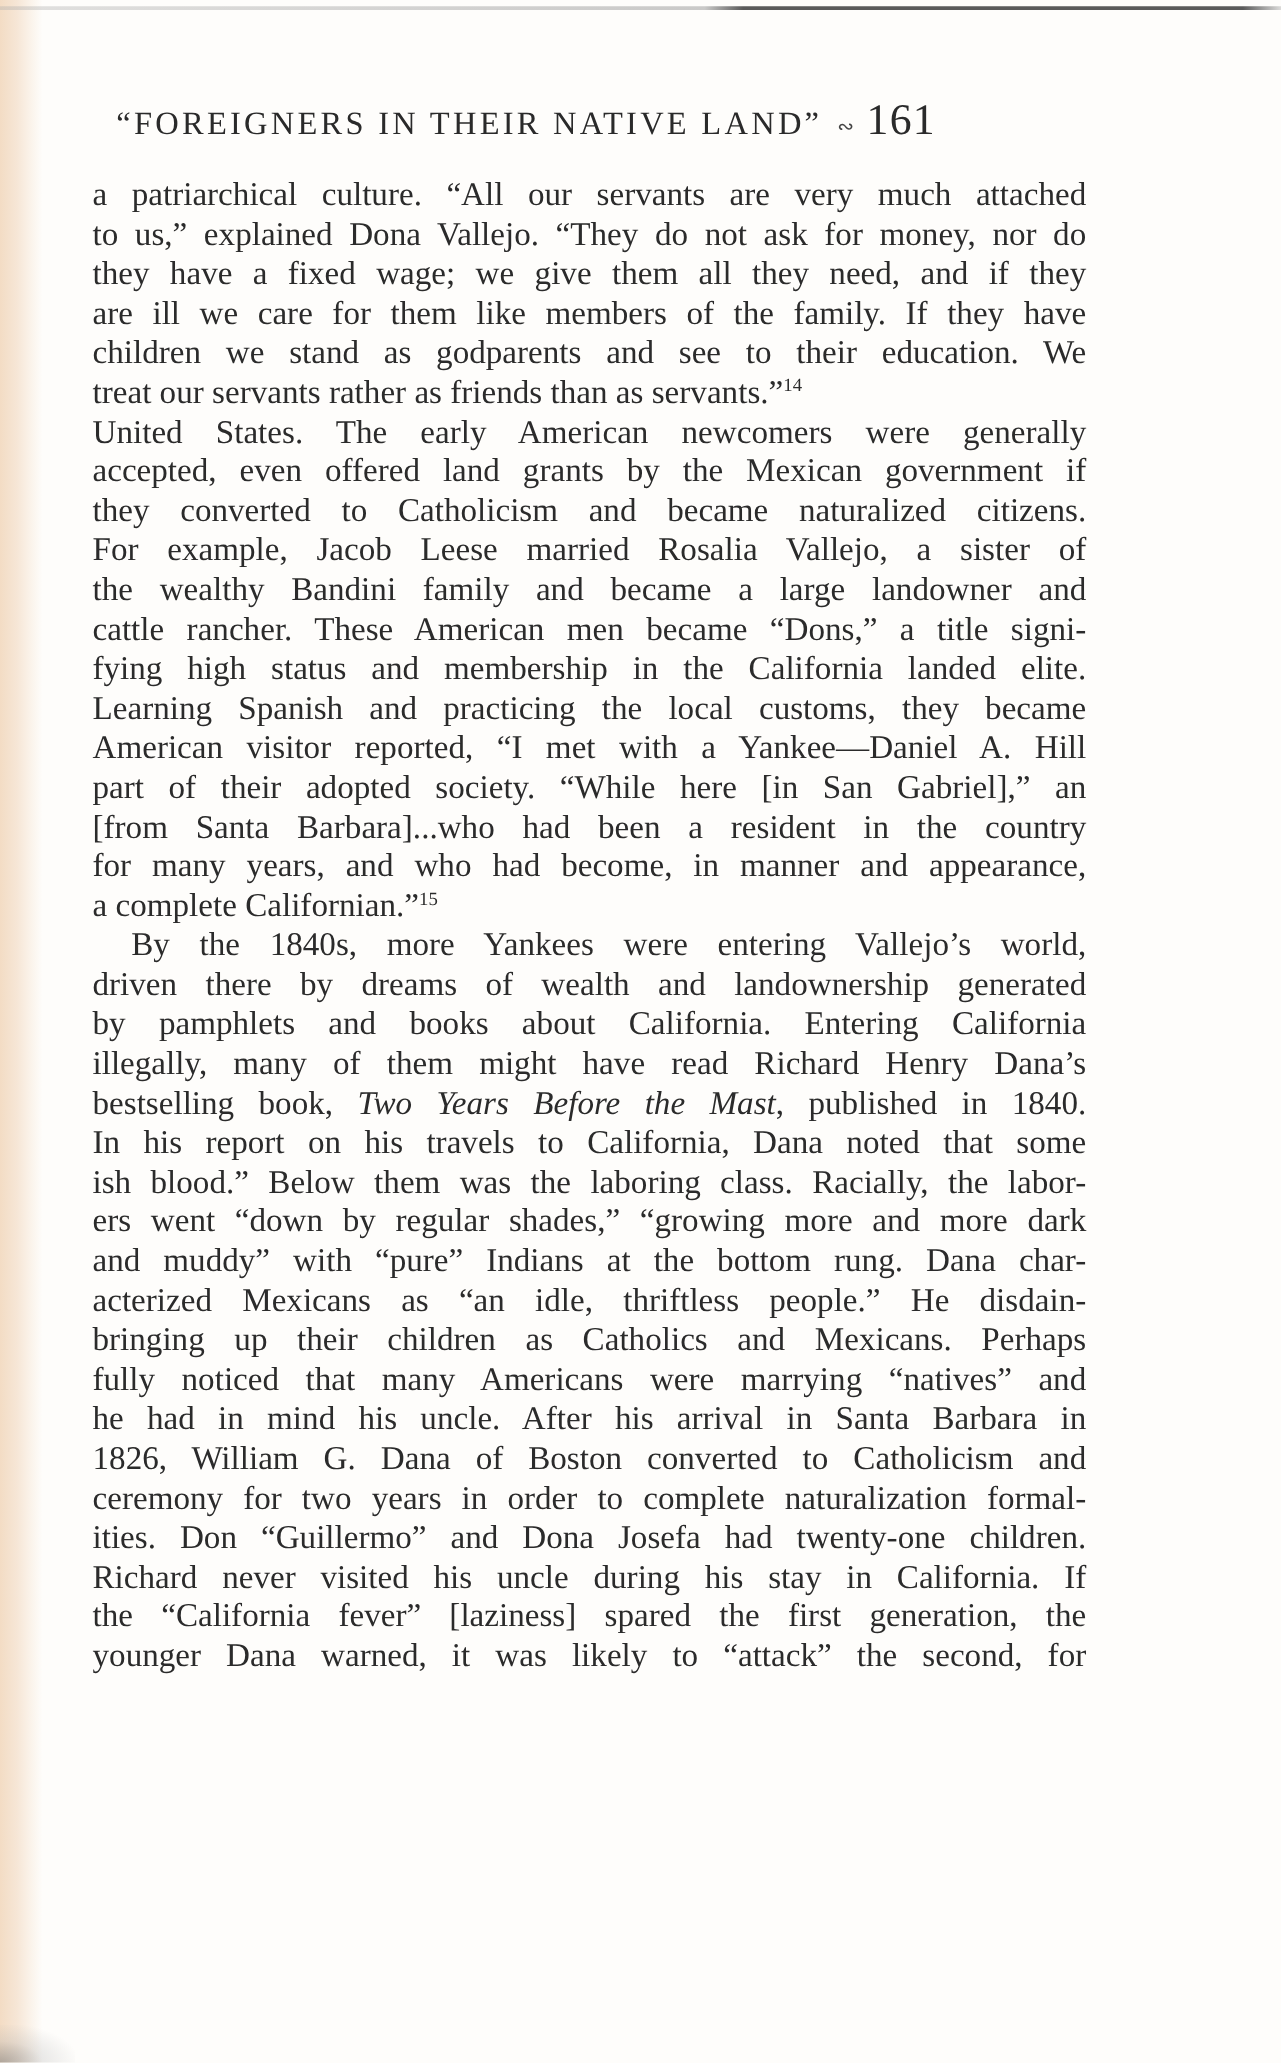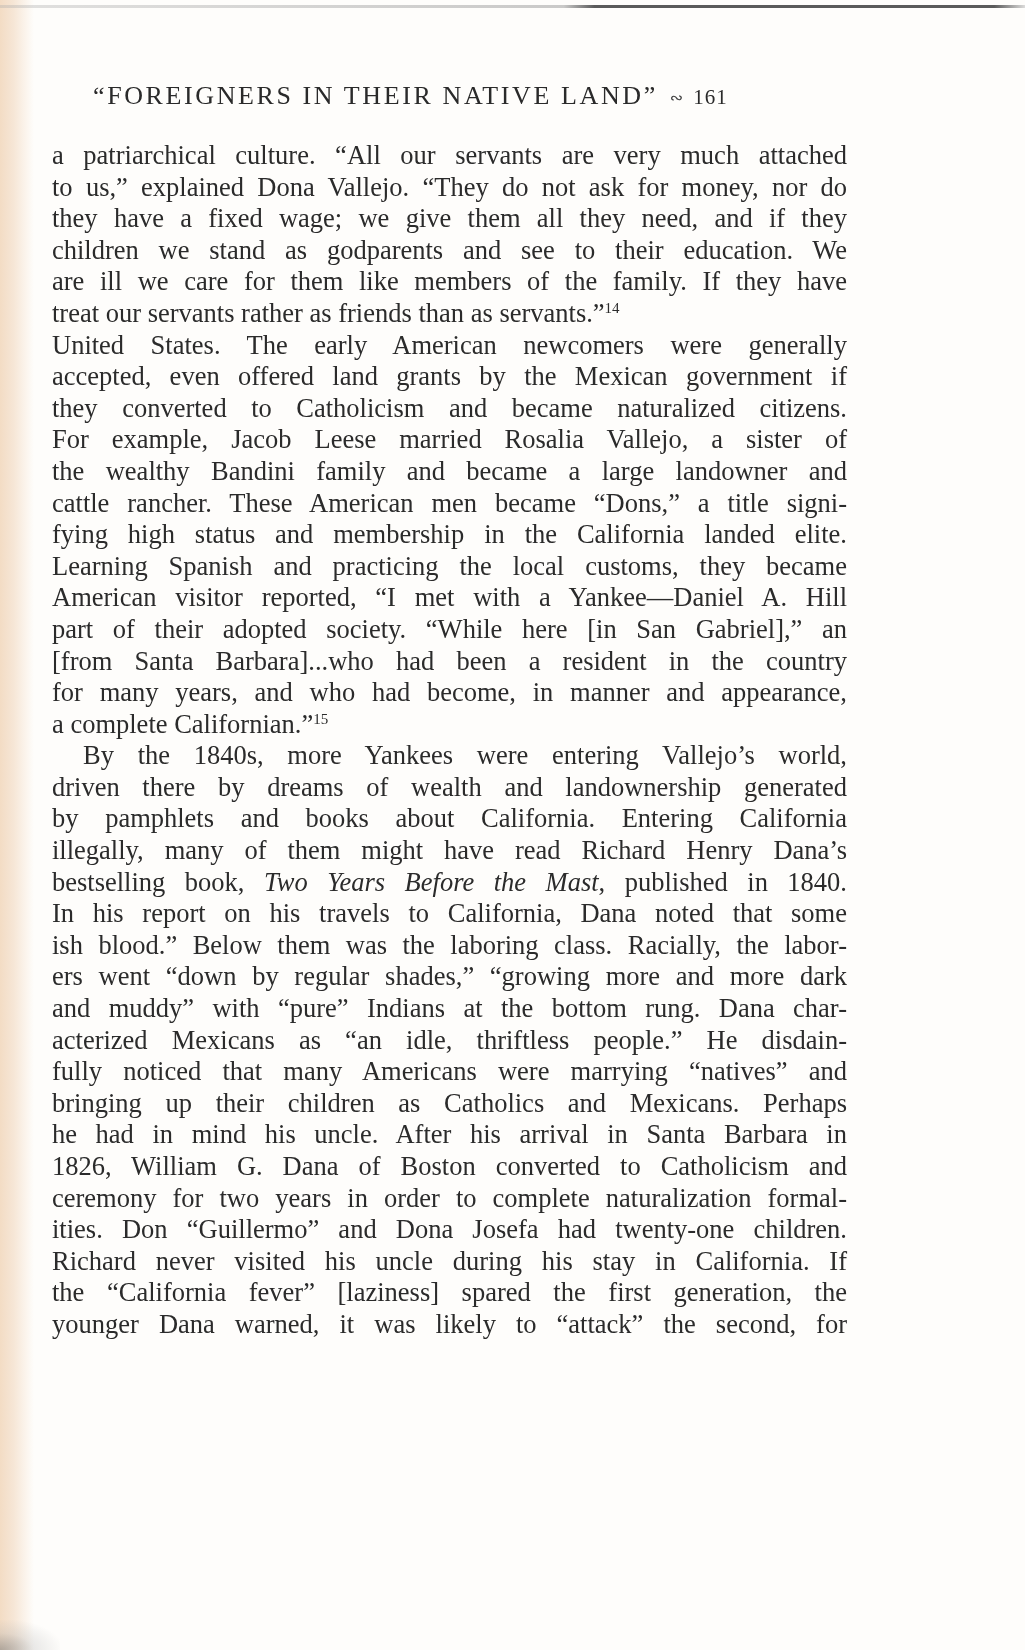--- a/index.html
+++ b/index.html
@@ -53,26 +53,26 @@
     .running-head .ornament {
       display: inline-block;
       font-size: 16px;
       letter-spacing: 0;
       margin: 0 10px 0 12px;
       vertical-align: 1px;
       color: #444;
     }
     .running-head .folio {
       letter-spacing: 1px;
-      font-size: 21px;
+      font-size: 35px;
     }
     .text-block {
       position: absolute;
       top: 140px;
-      left: 52px;
+      left: 74px;
       width: 795px;
     }
     .line {
       height: 31.6px;
       line-height: 31.6px;
       font-size: 26.5px;
       white-space: nowrap;
       text-align: justify;
       text-align-last: justify;
       overflow: visible;
@@ -101,22 +101,22 @@
 <div class="top-rule"></div>
 
 <div class="running-head">
   <span>“FOREIGNERS IN THEIR NATIVE LAND”</span><span class="ornament">∾</span><span class="folio">161</span>
 </div>
 
 <div class="text-block" id="text-block">
     <div class="line"><span>a patriarchical culture. “All our servants are very much attached</span></div>
     <div class="line"><span>to us,” explained Dona Vallejo. “They do not ask for money, nor do</span></div>
     <div class="line"><span>they have a fixed wage; we give them all they need, and if they</span></div>
+    <div class="line"><span>are ill we care for them like members of the family. If they have</span></div>
     <div class="line"><span>children we stand as godparents and see to their education. We</span></div>
-    <div class="line"><span>are ill we care for them like members of the family. If they have</span></div>
     <div class="line last"><span>treat our servants rather as friends than as servants.”</span><sup>14</sup></div>
     <div class="line"><span>United States. The early American newcomers were generally</span></div>
     <div class="line"><span>accepted, even offered land grants by the Mexican government if</span></div>
     <div class="line"><span>they converted to Catholicism and became naturalized citizens.</span></div>
     <div class="line"><span>For example, Jacob Leese married Rosalia Vallejo, a sister of</span></div>
     <div class="line"><span>the wealthy Bandini family and became a large landowner and</span></div>
     <div class="line"><span>cattle rancher. These American men became “Dons,” a title signi-</span></div>
     <div class="line"><span>fying high status and membership in the California landed elite.</span></div>
     <div class="line"><span>Learning Spanish and practicing the local customs, they became</span></div>
     <div class="line"><span>American visitor reported, “I met with a Yankee—Daniel A. Hill</span></div>
@@ -127,22 +127,22 @@
     <div class="line indent"><span>By the 1840s, more Yankees were entering Vallejo’s world,</span></div>
     <div class="line"><span>driven there by dreams of wealth and landownership generated</span></div>
     <div class="line"><span>by pamphlets and books about California. Entering California</span></div>
     <div class="line"><span>illegally, many of them might have read Richard Henry Dana’s</span></div>
     <div class="line"><span>bestselling book, </span><em>Two Years Before the Mast</em><span>, published in 1840.</span></div>
     <div class="line"><span>In his report on his travels to California, Dana noted that some</span></div>
     <div class="line"><span>ish blood.” Below them was the laboring class. Racially, the labor-</span></div>
     <div class="line"><span>ers went “down by regular shades,” “growing more and more dark</span></div>
     <div class="line"><span>and muddy” with “pure” Indians at the bottom rung. Dana char-</span></div>
     <div class="line"><span>acterized Mexicans as “an idle, thriftless people.” He disdain-</span></div>
+    <div class="line"><span>bringing up their children as Catholics and Mexicans. Perhaps</span></div>
     <div class="line"><span>fully noticed that many Americans were marrying “natives” and</span></div>
-    <div class="line"><span>bringing up their children as Catholics and Mexicans. Perhaps</span></div>
     <div class="line"><span>he had in mind his uncle. After his arrival in Santa Barbara in</span></div>
     <div class="line"><span>1826, William G. Dana of Boston converted to Catholicism and</span></div>
     <div class="line"><span>ceremony for two years in order to complete naturalization formal-</span></div>
     <div class="line"><span>ities. Don “Guillermo” and Dona Josefa had twenty-one children.</span></div>
     <div class="line"><span>Richard never visited his uncle during his stay in California. If</span></div>
     <div class="line"><span>the “California fever” [laziness] spared the first generation, the</span></div>
     <div class="line"><span>younger Dana warned, it was likely to “attack” the second, for</span></div>
   </div>
 
 </body></html>

